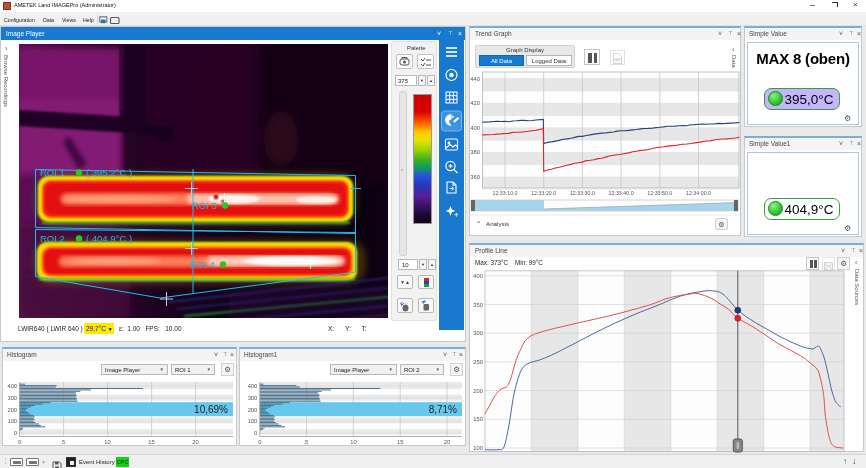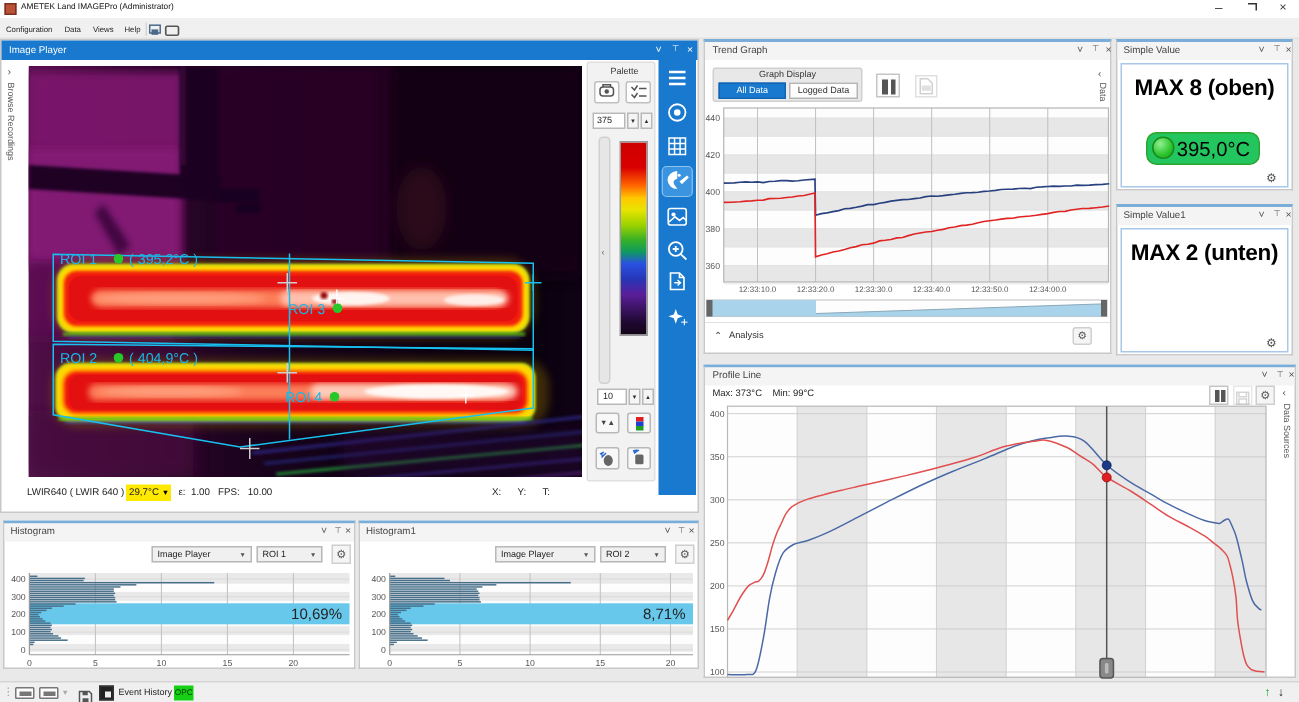--- a/index.html
+++ b/index.html
@@ -333,34 +333,37 @@
  <div class="abs" style="left:245px;top:190px;width:13px;height:12px;background:#f5f5f5;border:1px solid #cfcfcf;border-radius:2px;color:#555;font-size:7px;text-align:center;line-height:11px;">⚙</div>
 </div>
 
 <div class="abs" style="left:744px;top:26px;width:118px;height:101px;background:#fff;border:1px solid #c8c8c8;border-top:2px solid #7aadd8;">
  <div class="abs" style="left:0;top:0;width:116px;height:12px;background:#f4f4f4;color:#444;font-size:6.5px;line-height:12px;padding-left:4px;">Simple Value</div>
  <div class="abs pctl" style="left:94px;top:0;">˅</div>
  <div class="abs pctl" style="left:104px;top:0;font-size:5.5px;">⊤</div>
  <div class="abs pctl" style="left:112px;top:0;">×</div>
  <div class="abs" style="left:2px;top:14px;width:112px;height:83px;border:1px solid #a8c8e8;">
   <div class="abs" style="left:0;top:7px;width:100%;text-align:center;font-weight:bold;font-size:15px;color:#000;letter-spacing:-0.2px;">MAX 8 (oben)</div>
-  <div class="abs" style="left:16px;top:45px;width:76px;height:22px;border:1.5px solid #2fa52f;border-radius:7px;background:#22c55e;">
+  <div class="abs" style="left:16px;top:45px;width:76px;height:22px;border:1.5px solid #2fa52f;border-radius:7px;background:#c4b5fd;">
     <div class="abs" style="left:2.5px;top:2px;width:15px;height:15px;border-radius:50%;background:radial-gradient(circle at 35% 30%,#90f090,#2dc42d 60%,#1e9e1e);border:1px solid #1a8a1a;"></div>
     <div class="abs" style="left:19.5px;top:3px;font-size:13.5px;color:#000;">395,0°C</div>
   </div>
   <div class="abs" style="left:96px;top:71px;color:#555;font-size:8px;">⚙</div>
  </div>
 </div>
 <div class="abs" style="left:744px;top:136px;width:118px;height:101px;background:#fff;border:1px solid #c8c8c8;border-top:2px solid #7aadd8;">
  <div class="abs" style="left:0;top:0;width:116px;height:12px;background:#f4f4f4;color:#444;font-size:6.5px;line-height:12px;padding-left:4px;">Simple Value1</div>
  <div class="abs pctl" style="left:94px;top:0;">˅</div>
  <div class="abs pctl" style="left:104px;top:0;font-size:5.5px;">⊤</div>
  <div class="abs pctl" style="left:112px;top:0;">×</div>
  <div class="abs" style="left:2px;top:14px;width:112px;height:83px;border:1px solid #a8c8e8;">
-  <div class="abs" style="left:0;top:7px;width:100%;text-align:center;font-weight:bold;font-size:15px;color:#000;letter-spacing:-0.2px;">MAX 2 (unten)</div>
+  <div class="abs" style="left:16px;top:45px;width:76px;height:22px;border:1.5px solid #2fa52f;border-radius:7px;background:#fff;">
+    <div class="abs" style="left:2.5px;top:2px;width:15px;height:15px;border-radius:50%;background:radial-gradient(circle at 35% 30%,#90f090,#2dc42d 60%,#1e9e1e);border:1px solid #1a8a1a;"></div>
+    <div class="abs" style="left:19.5px;top:3px;font-size:13.5px;color:#000;">404,9°C</div>
+  </div>
   <div class="abs" style="left:96px;top:71px;color:#555;font-size:8px;">⚙</div>
  </div>
 </div>
 <div class="abs" style="left:469px;top:243px;width:395px;height:209px;background:#fff;border:1px solid #c8c8c8;border-top:2px solid #7aadd8;">
  <div class="abs" style="left:0;top:0;width:393px;height:12px;background:#f4f4f4;color:#444;font-size:6.5px;line-height:12px;padding-left:5px;">Profile Line</div>
  <div class="abs pctl" style="left:371px;top:0;">˅</div>
  <div class="abs pctl" style="left:381px;top:0;font-size:5.5px;">⊤</div>
  <div class="abs pctl" style="left:389px;top:0;">×</div>
  <div class="abs" style="left:5px;top:14px;font-size:6.3px;color:#222;">Max: 373°C</div>
  <div class="abs" style="left:45px;top:14px;font-size:6.3px;color:#222;">Min: 99°C</div>

